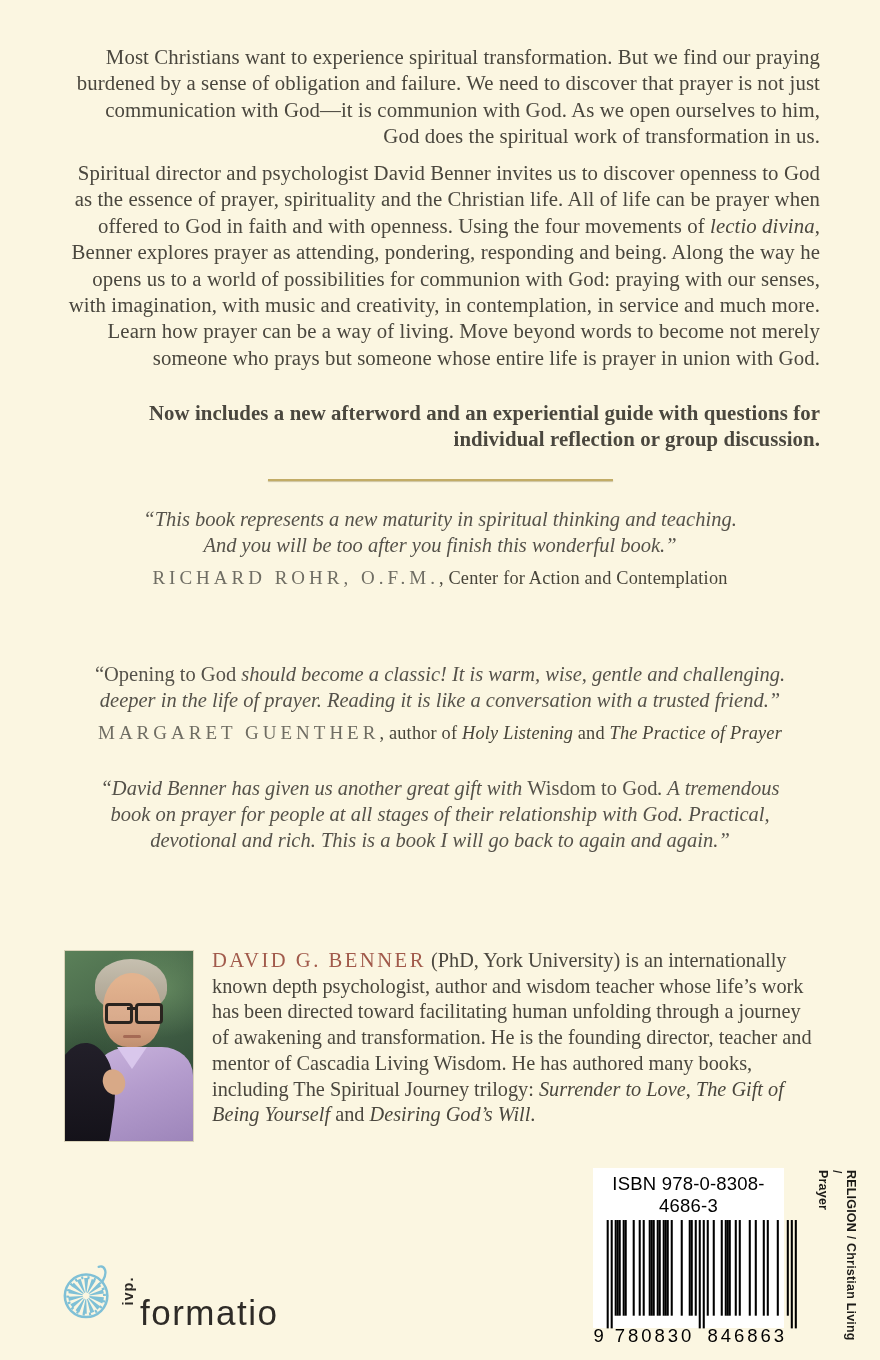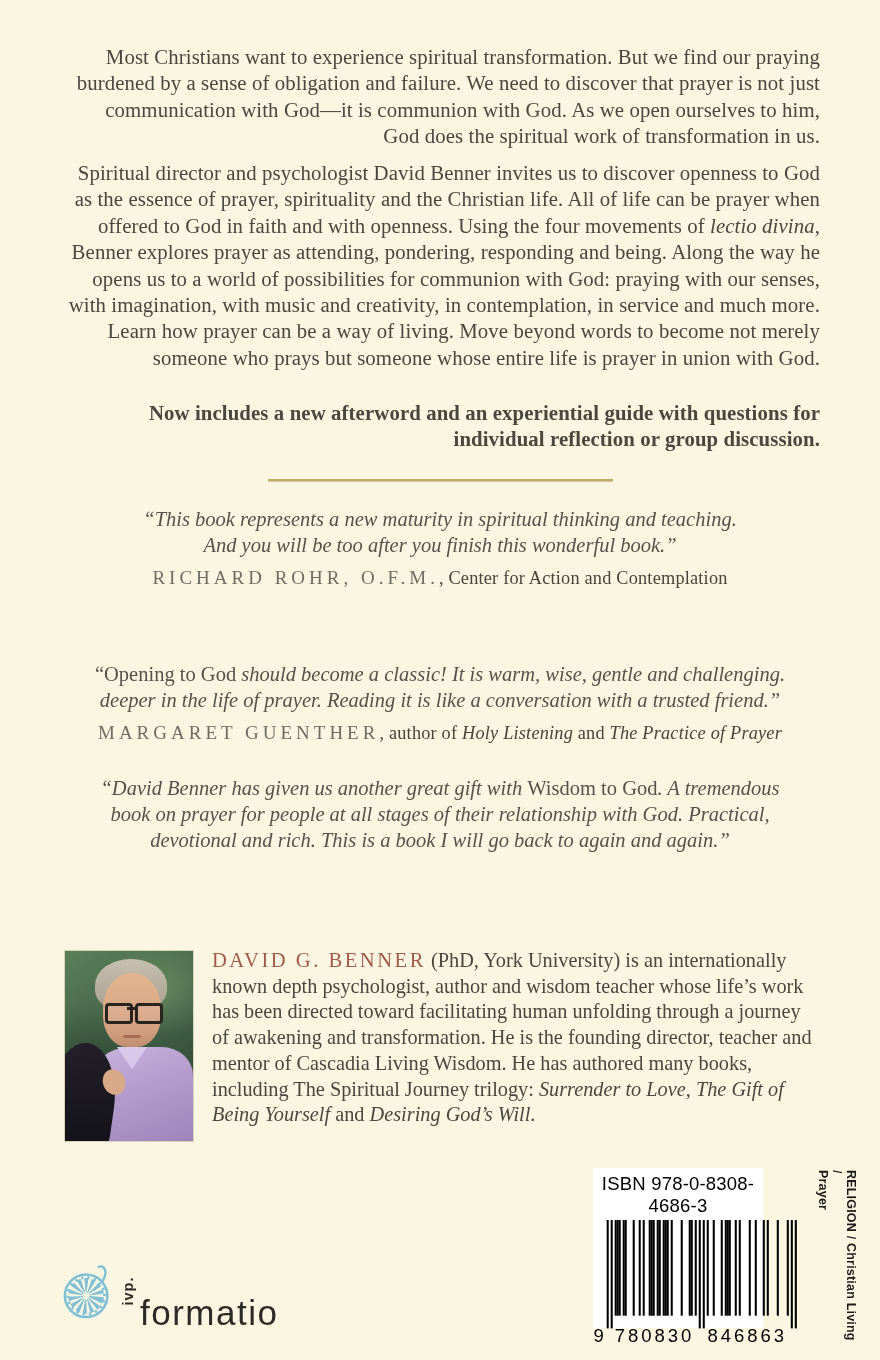--- a/index.html
+++ b/index.html
@@ -79,21 +79,21 @@
   .ph-shirt{left:24px;top:96px;width:104px;height:94px;border-radius:40% 30% 0 0;
     background:linear-gradient(160deg,#c9b3dd 0%,#b49ccd 45%,#9d85ba 100%);}
   .ph-collar{left:52px;top:96px;width:30px;height:22px;background:#d9c7ec;
     clip-path:polygon(0 0,100% 0,50% 100%);}
   .ph-jacket{left:-14px;top:92px;width:64px;height:110px;border-radius:45% 55% 20% 20%;
     background:linear-gradient(170deg,#23202a,#121017);transform:rotate(8deg);}
   .ph-hand{left:38px;top:118px;width:22px;height:26px;border-radius:50%;
     background:#d8a987;transform:rotate(-20deg);}
   
   .barcode-box{
-    position:absolute;left:593px;top:1168px;width:170px;height:160px;
+    position:absolute;left:593px;top:1168px;width:191px;height:160px;
     background:#ffffff;text-align:center;
   }
   .isbn{
     font-family:"Liberation Sans","DejaVu Sans",sans-serif;
     font-size:18.5px;color:#000;padding-top:5px;letter-spacing:.2px;
   }
   #barcode-svg{display:block;margin:2px auto 0 auto;}
   #barcode-svg rect{fill:#000;}
   #barcode-svg text{
     font-family:"Liberation Sans","DejaVu Sans",sans-serif;

